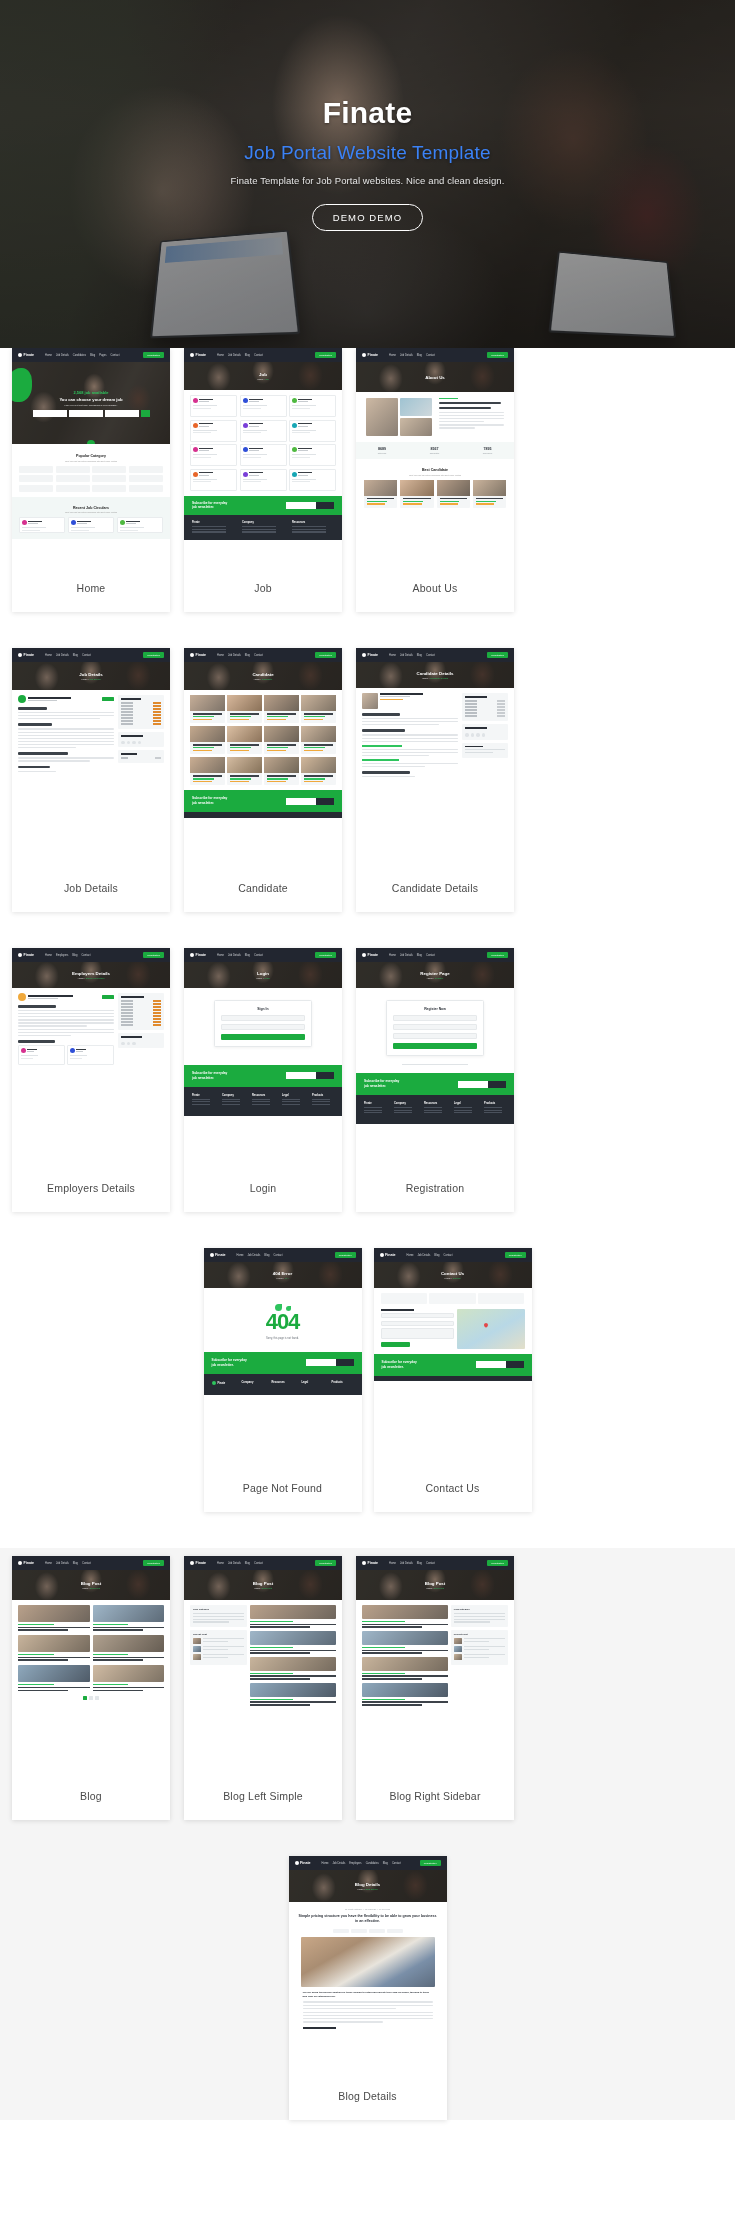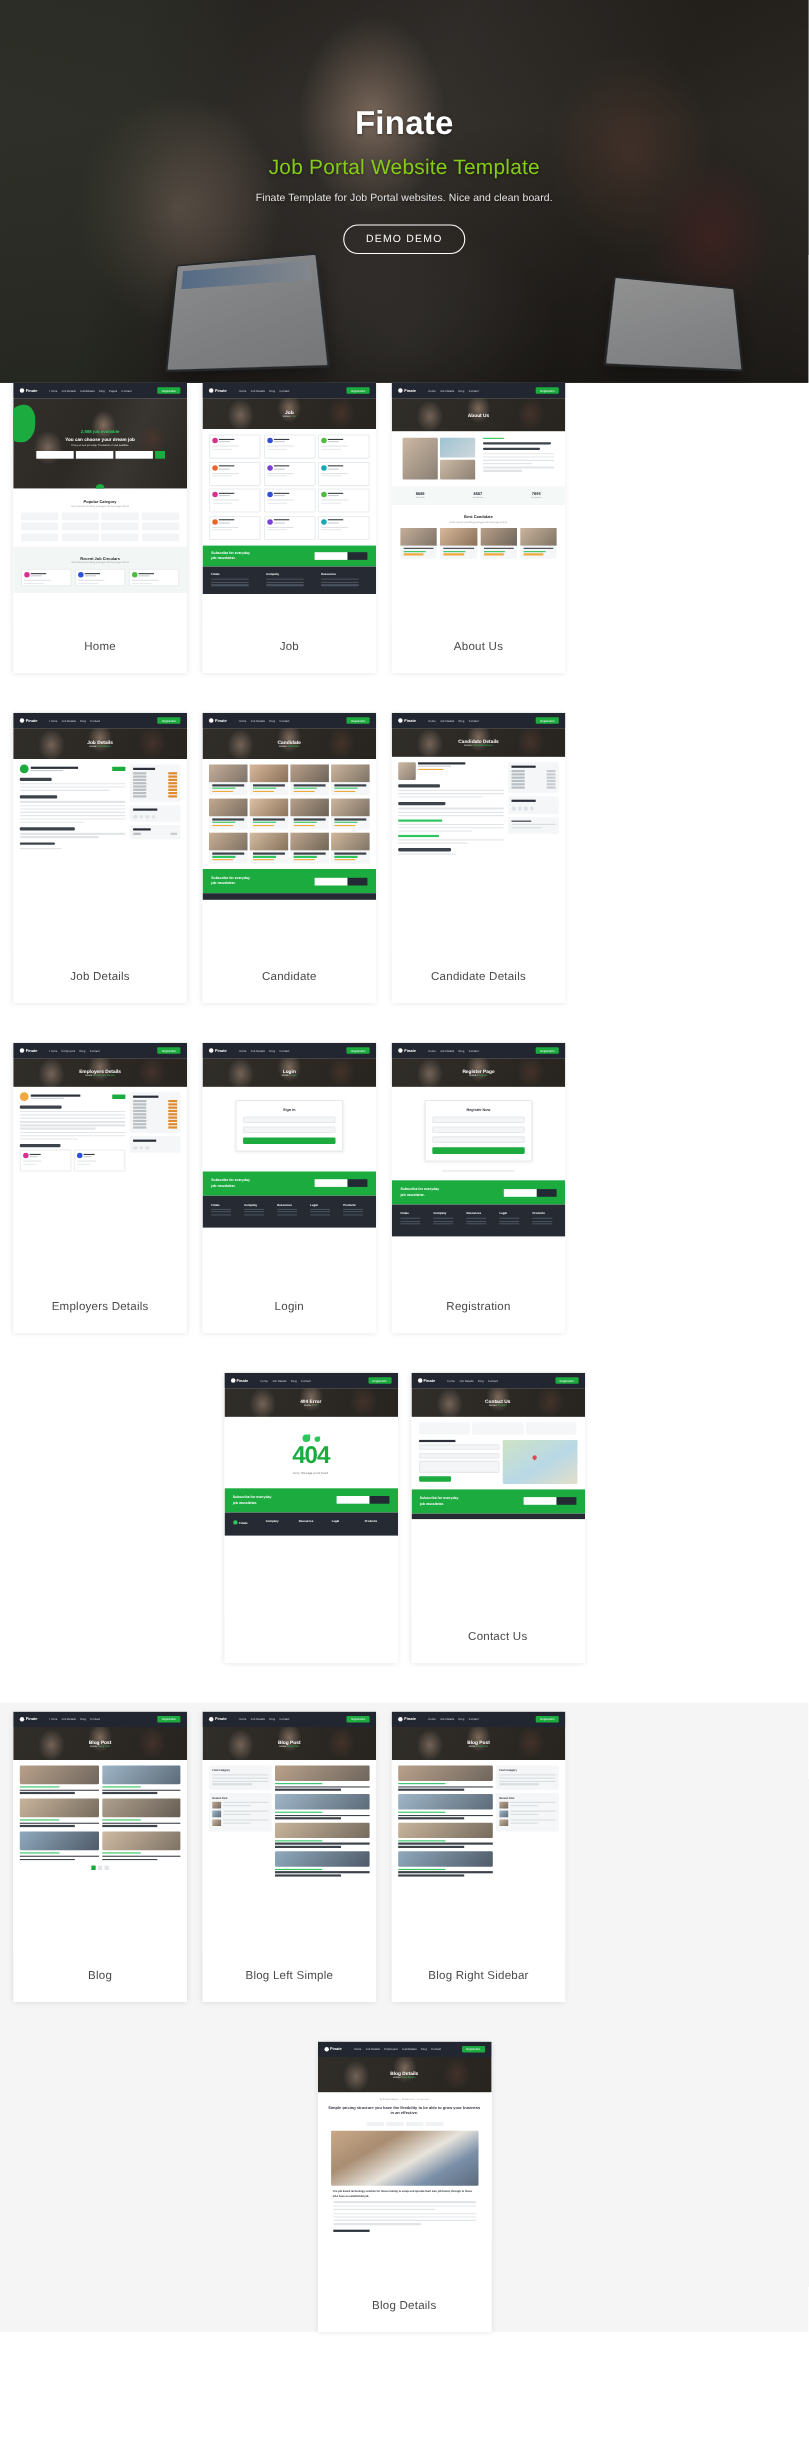--- a/index.html
+++ b/index.html
@@ -61,21 +61,21 @@
     display: flex; flex-direction: column;
     align-items: center; justify-content: center;
     padding-bottom: 22px;
   }
   .hero-title {
     font-size: 30px; font-weight: bold; color: #fff;
     letter-spacing: 0.2px; margin-bottom: 12px;
     text-shadow: 0 1px 3px rgba(0,0,0,.45);
   }
   .hero-sub {
-    font-size: 19px; color: #84cc16; font-weight: 400;
+    font-size: 19px; color: #3b82f6; font-weight: 400;
     letter-spacing: 0.2px; margin-bottom: 11px;
     text-shadow: 0 1px 3px rgba(0,0,0,.45);
   }
   .hero-desc {
     font-size: 9.5px; color: #e6e6e6; letter-spacing: .1px; margin-bottom: 18px;
     text-shadow: 0 1px 2px rgba(0,0,0,.5);
   }
   .demo-btn {
     border: 1.5px solid #ffffff;
     color: #ffffff;
@@ -284,21 +284,21 @@
 <div class="page">
 
   <div class="hero">
     <div class="hero-photo"></div>
     <div class="hero-laptop"></div>
     <div class="hero-laptop2"></div>
     <div class="hero-overlay"></div>
     <div class="hero-inner">
       <div class="hero-title">Finate</div>
       <div class="hero-sub">Job Portal Website Template</div>
-      <div class="hero-desc">Finate Template for Job Portal websites. Nice and clean board.</div>
+      <div class="hero-desc">Finate Template for Job Portal websites. Nice and clean design.</div>
       <button class="demo-btn">DEMO DEMO</button>
     </div>
   </div>
 
 
   <div class="section">
 
     <div class="row">
 
       <div class="card">
@@ -1256,20 +1256,21 @@
                 <div class="df-col">
                     <div class="df-h">Legal</div>
                   </div>
                 <div class="df-col">
                     <div class="df-h">Products</div>
                   </div>
               </div>
             </div>
           </div>
         </div>
+        <div class="card-label">Page Not Found</div>
       </div>
 
       <div class="card">
         <div class="thumb">
           <div class="mini">
             <div class="mini-header">
               <span class="mini-logo">
                   <i class="dot"></i>
                   <span>Finate</span>
                 </span>

